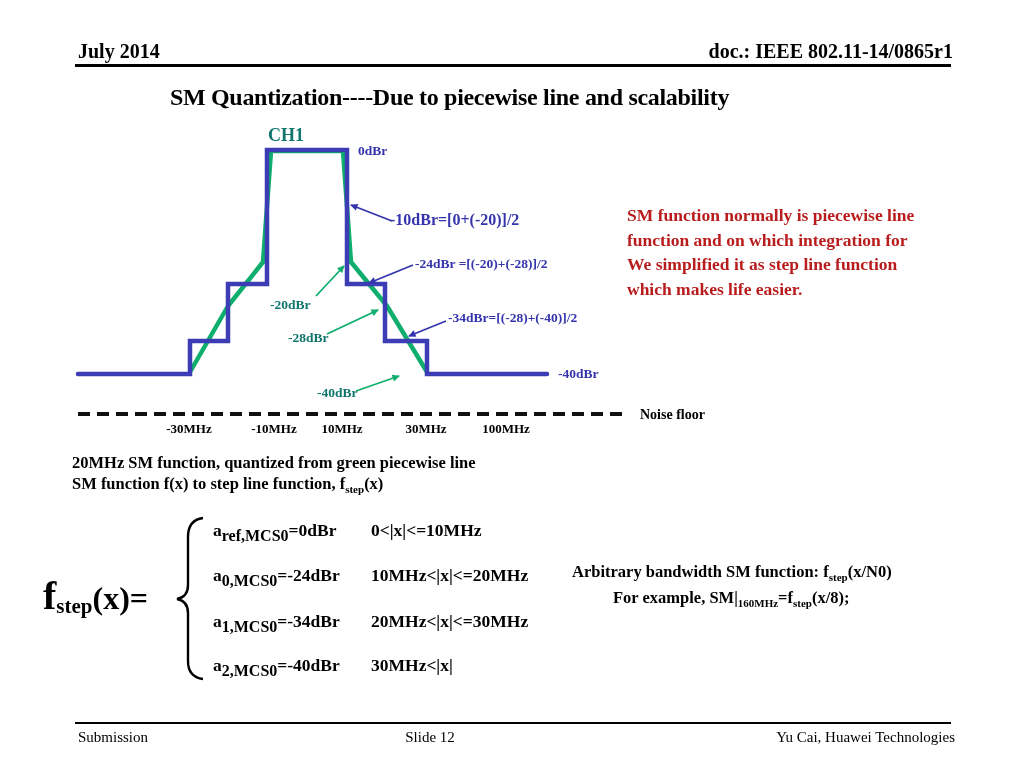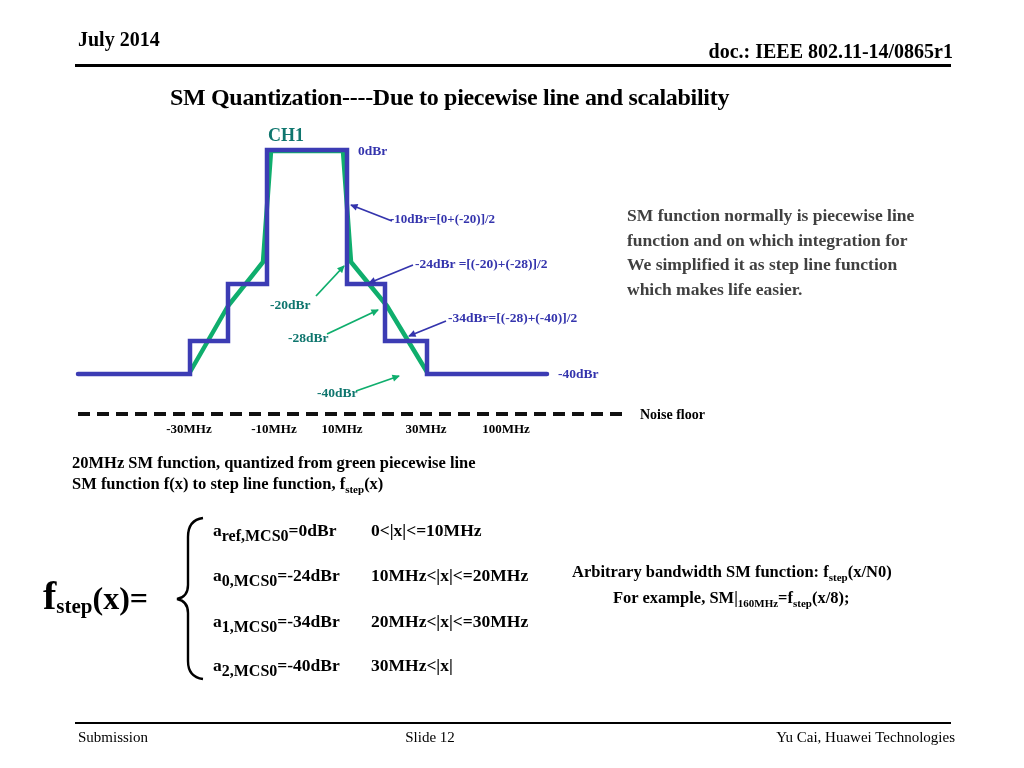--- a/index.html
+++ b/index.html
@@ -11,42 +11,42 @@
   
   .hdr-text{font-size:20px;font-weight:bold;}
   .rule{position:absolute;background:#000;}
   .ftr-text{font-size:15px;}
   
   .title{left:0;top:84px;width:857px;text-align:center;font-size:24px;font-weight:bold;letter-spacing:-0.3px;padding-left:21px;}
   
   .lbl{position:absolute;font-weight:bold;white-space:nowrap;}
   .blue{color:#3434ad;}
   .green{color:#0f766e;}
-  .redtxt{color:#404040;}
+  .redtxt{color:#b91c1c;}
   .tick{font-size:13px;transform:translateX(-50%);}
   
   .red-note{left:627px;top:203px;font-size:17.5px;font-weight:bold;line-height:24.5px;}
   
   .caption{font-size:16.5px;font-weight:bold;white-space:nowrap;}
   .caption sub,.formula-row sub,.arb sub{font-size:11px;font-weight:bold;}
   
   .fstep{left:43px;top:572px;font-weight:bold;white-space:nowrap;}
   .fstep .f{font-size:40px;}
   .fstep sub{font-size:21px;}
   .fstep .rest{font-size:32px;}
   .formula-row{position:absolute;font-size:17.5px;font-weight:bold;white-space:nowrap;}
   .formula-row sub{font-size:16px;}
   .cond{position:absolute;left:158px;text-align:right;}
   .arb{font-size:16.5px;font-weight:bold;white-space:nowrap;}
   svg{position:absolute;overflow:visible;}
 </style>
 </head>
 <body>
 
-<div class="abs hdr-text" style="left:78px;top:28px;">July 2014</div>
+<div class="abs hdr-text" style="left:78px;top:40px;">July 2014</div>
 <div class="abs hdr-text" style="right:71px;top:40px;">doc.: IEEE 802.11-14/0865r1</div>
 <div class="rule" style="left:75px;top:64px;width:876px;height:2.5px;"></div>
 
 <div class="abs title">SM Quantization----Due to piecewise line and scalability</div>
 
 <svg width="620" height="340" viewBox="50 120 620 340" style="left:50px;top:120px;">
   <defs>
     <marker id="ab" markerWidth="9" markerHeight="8" refX="7" refY="4" orient="auto" markerUnits="userSpaceOnUse">
       <path d="M0.5,0.5 L8,4 L0.5,7.5 Z" fill="#3434ad"></path>
     </marker>
@@ -65,21 +65,21 @@
   <line x1="413" y1="265" x2="369" y2="283" stroke="#3434ad" stroke-width="1.8" marker-end="url(#ab)"></line>
   <line x1="446" y1="321" x2="409" y2="336" stroke="#3434ad" stroke-width="1.8" marker-end="url(#ab)"></line>
 
   <line x1="316" y1="296" x2="344" y2="266" stroke="#0fae6d" stroke-width="1.8" marker-end="url(#ag)"></line>
   <line x1="327" y1="334" x2="378" y2="310" stroke="#0fae6d" stroke-width="1.8" marker-end="url(#ag)"></line>
   <line x1="356" y1="391" x2="399" y2="376" stroke="#0fae6d" stroke-width="1.8" marker-end="url(#ag)"></line>
 </svg>
 
 <div class="lbl green" style="left:268px;top:125px;font-size:18px;">CH1</div>
 <div class="lbl blue" style="left:358px;top:143px;font-size:13.5px;">0dBr</div>
-<div class="lbl blue" style="left:390px;top:211px;font-size:13px;">-10dBr=[0+(-20)]/2</div>
+<div class="lbl blue" style="left:390px;top:211px;font-size:16px;">-10dBr=[0+(-20)]/2</div>
 <div class="lbl blue" style="left:415px;top:256px;font-size:13.5px;">-24dBr =[(-20)+(-28)]/2</div>
 <div class="lbl blue" style="left:448px;top:310px;font-size:13.5px;">-34dBr=[(-28)+(-40)]/2</div>
 <div class="lbl green" style="left:270px;top:297px;font-size:13.5px;">-20dBr</div>
 <div class="lbl green" style="left:288px;top:330px;font-size:13.5px;">-28dBr</div>
 <div class="lbl green" style="left:317px;top:385px;font-size:13.5px;">-40dBr</div>
 <div class="lbl blue" style="left:558px;top:366px;font-size:13.5px;">-40dBr</div>
 <div class="lbl" style="left:640px;top:407px;font-size:14px;">Noise floor</div>
 
 <div class="lbl tick" style="left:189px;top:421px;">-30MHz</div>
 <div class="lbl tick" style="left:274px;top:421px;">-10MHz</div>

